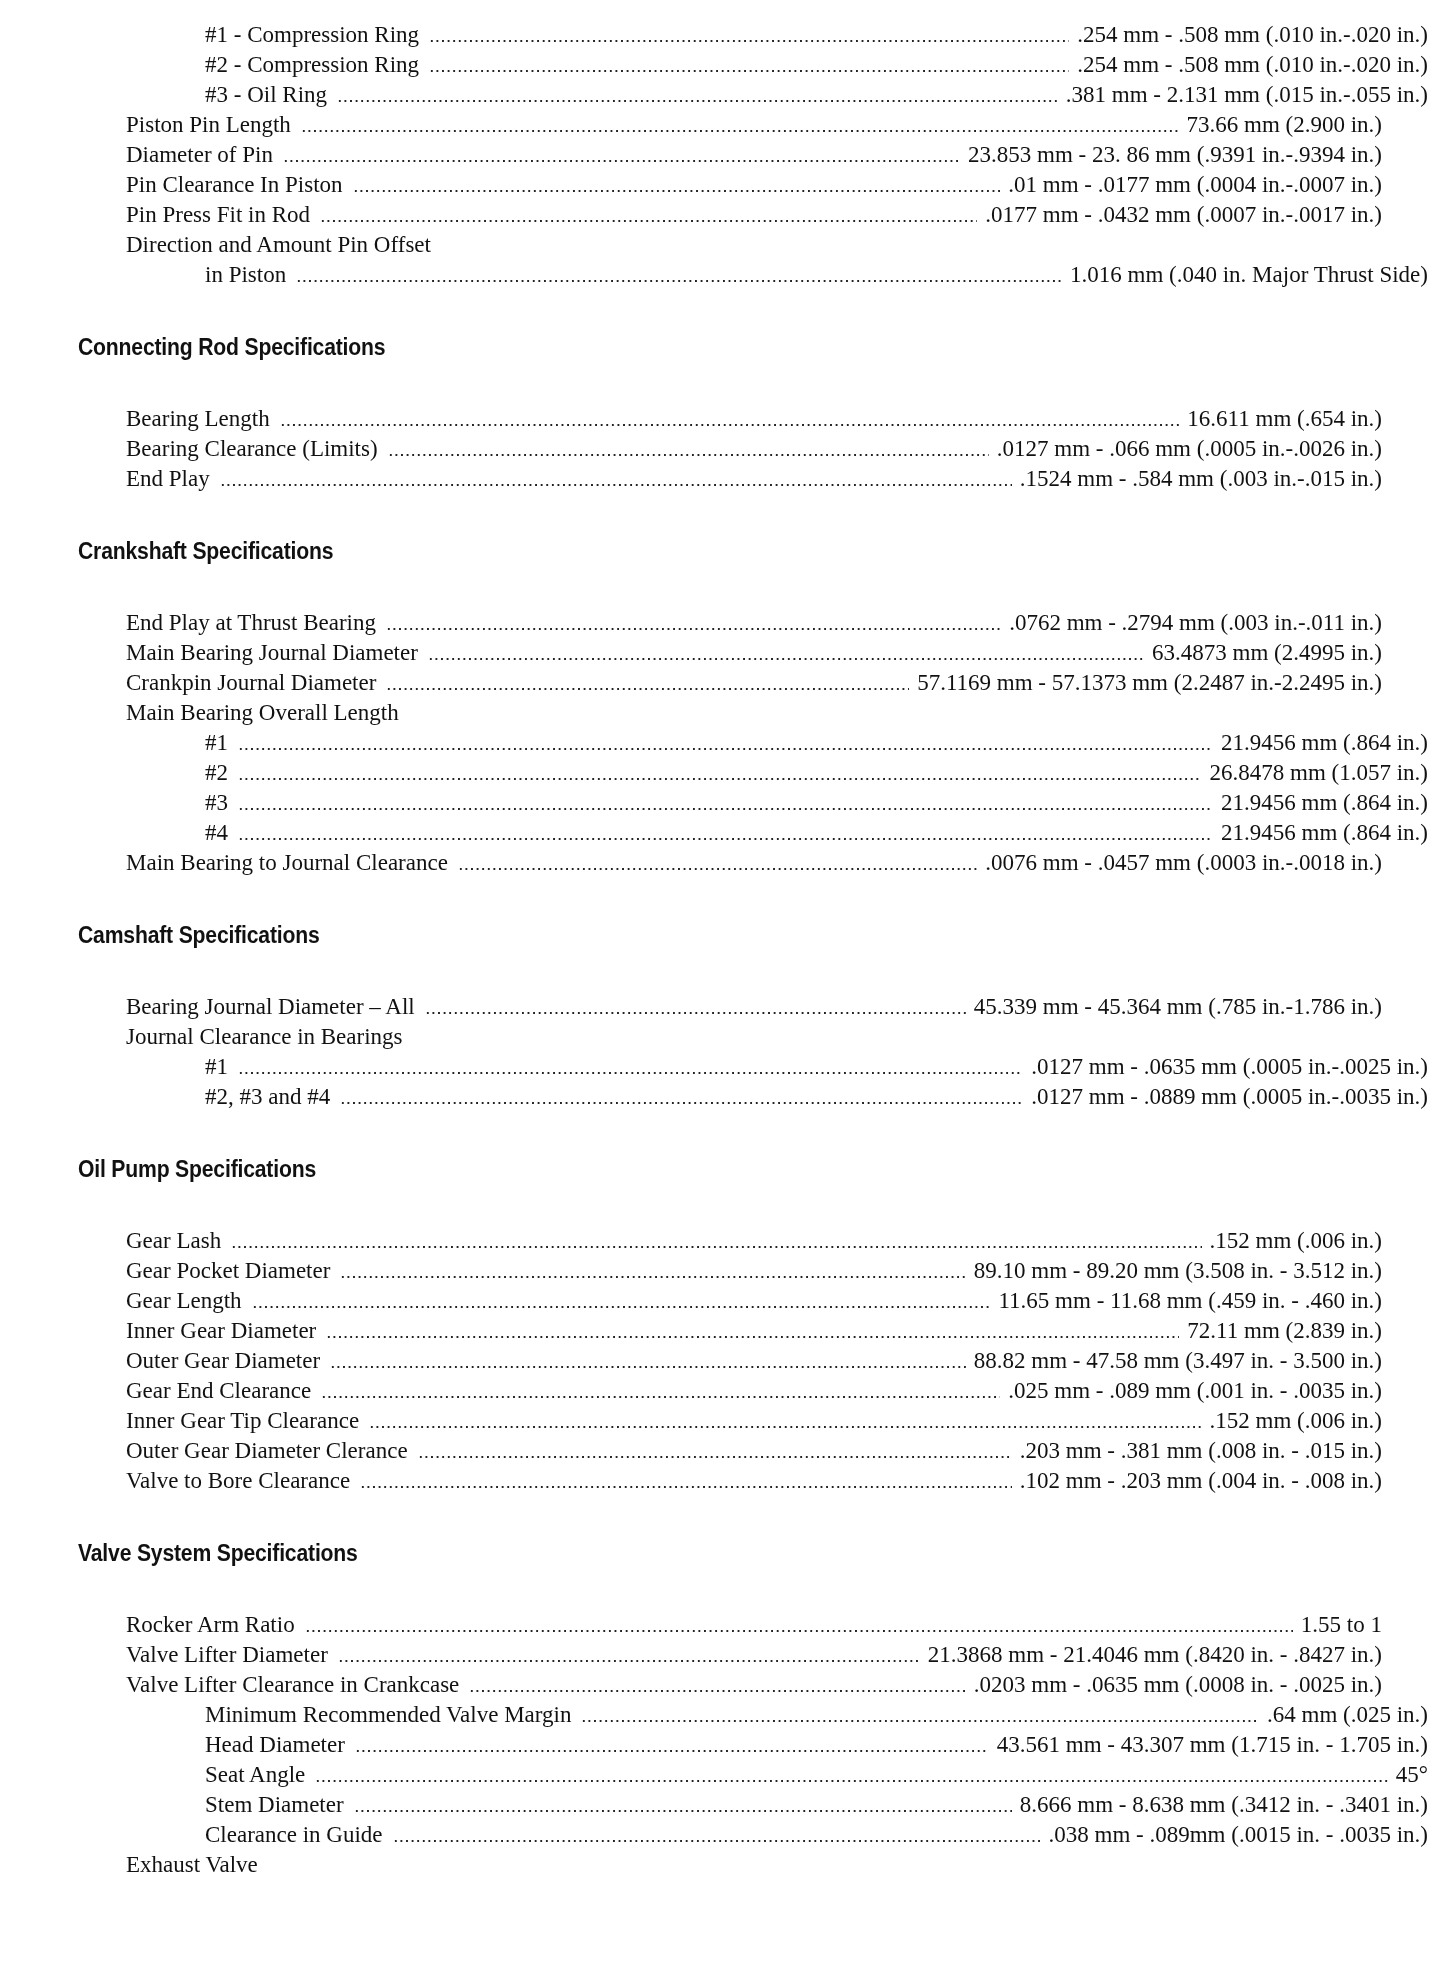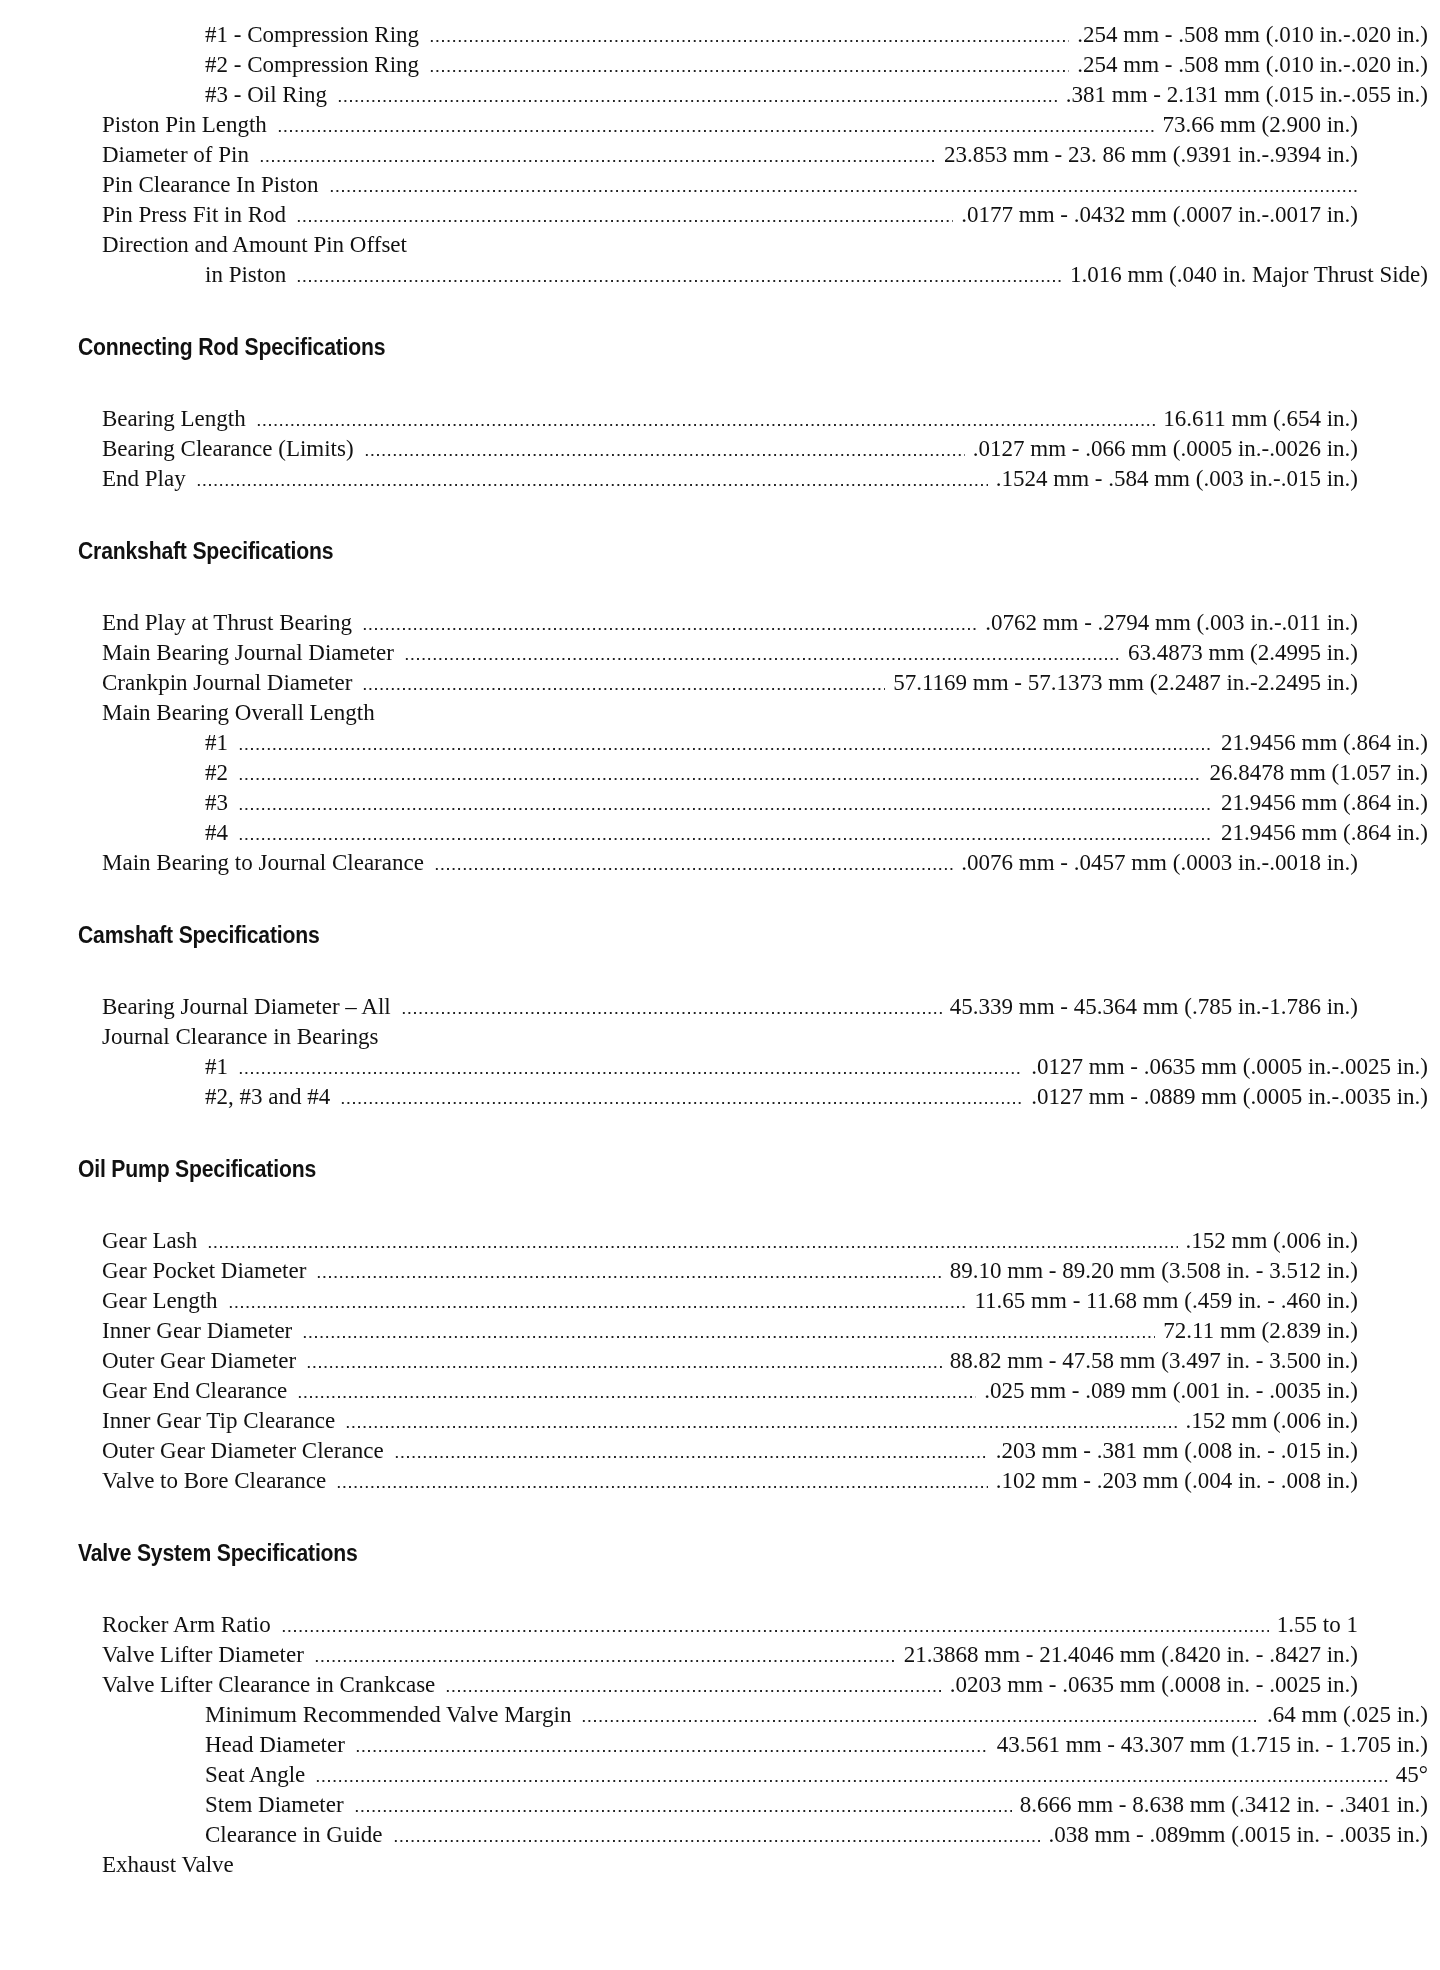--- a/index.html
+++ b/index.html
@@ -6,21 +6,21 @@
   body { width: 1440px; height: 1970px; position: relative; overflow: hidden; color: #111; }
   .page { position: absolute; left: 0; top: 20px; width: 1440px; padding-left: 35px; }
   .row {
     position: relative;
     height: 30px;
     line-height: 30px;
     font-family: "Liberation Serif", "DejaVu Serif", serif;
     font-size: 23px;
     display: flex;
     align-items: baseline;
-    margin-left: 67px;
+    margin-left: 91px;
     width: 1256px;
     white-space: nowrap;
   }
   .row.ind { margin-left: 170px; width: 1223px; }
   .row .label { flex: 0 0 auto; padding-right: 10px; }
   .row .leader {
     flex: 1 1 auto;
     height: 2px;
     align-self: flex-end;
     margin-bottom: 8px;
@@ -72,20 +72,21 @@
         <span class="value">73.66 mm (2.900 in.)</span>
       </div>
     <div class="row">
         <span class="label">Diameter of Pin</span>
         <span class="leader"></span>
         <span class="value">23.853 mm - 23. 86 mm (.9391 in.-.9394 in.)</span>
       </div>
     <div class="row">
         <span class="label">Pin Clearance In Piston</span>
         <span class="leader"></span>
+        <span class="value">.01 mm - .0177 mm (.0004 in.-.0007 in.)</span>
       </div>
     <div class="row">
         <span class="label">Pin Press Fit in Rod</span>
         <span class="leader"></span>
         <span class="value">.0177 mm - .0432 mm (.0007 in.-.0017 in.)</span>
       </div>
     <div class="row header-only">
         <span class="label">Direction and Amount Pin Offset</span>
       </div>
     <div class="row ind">

